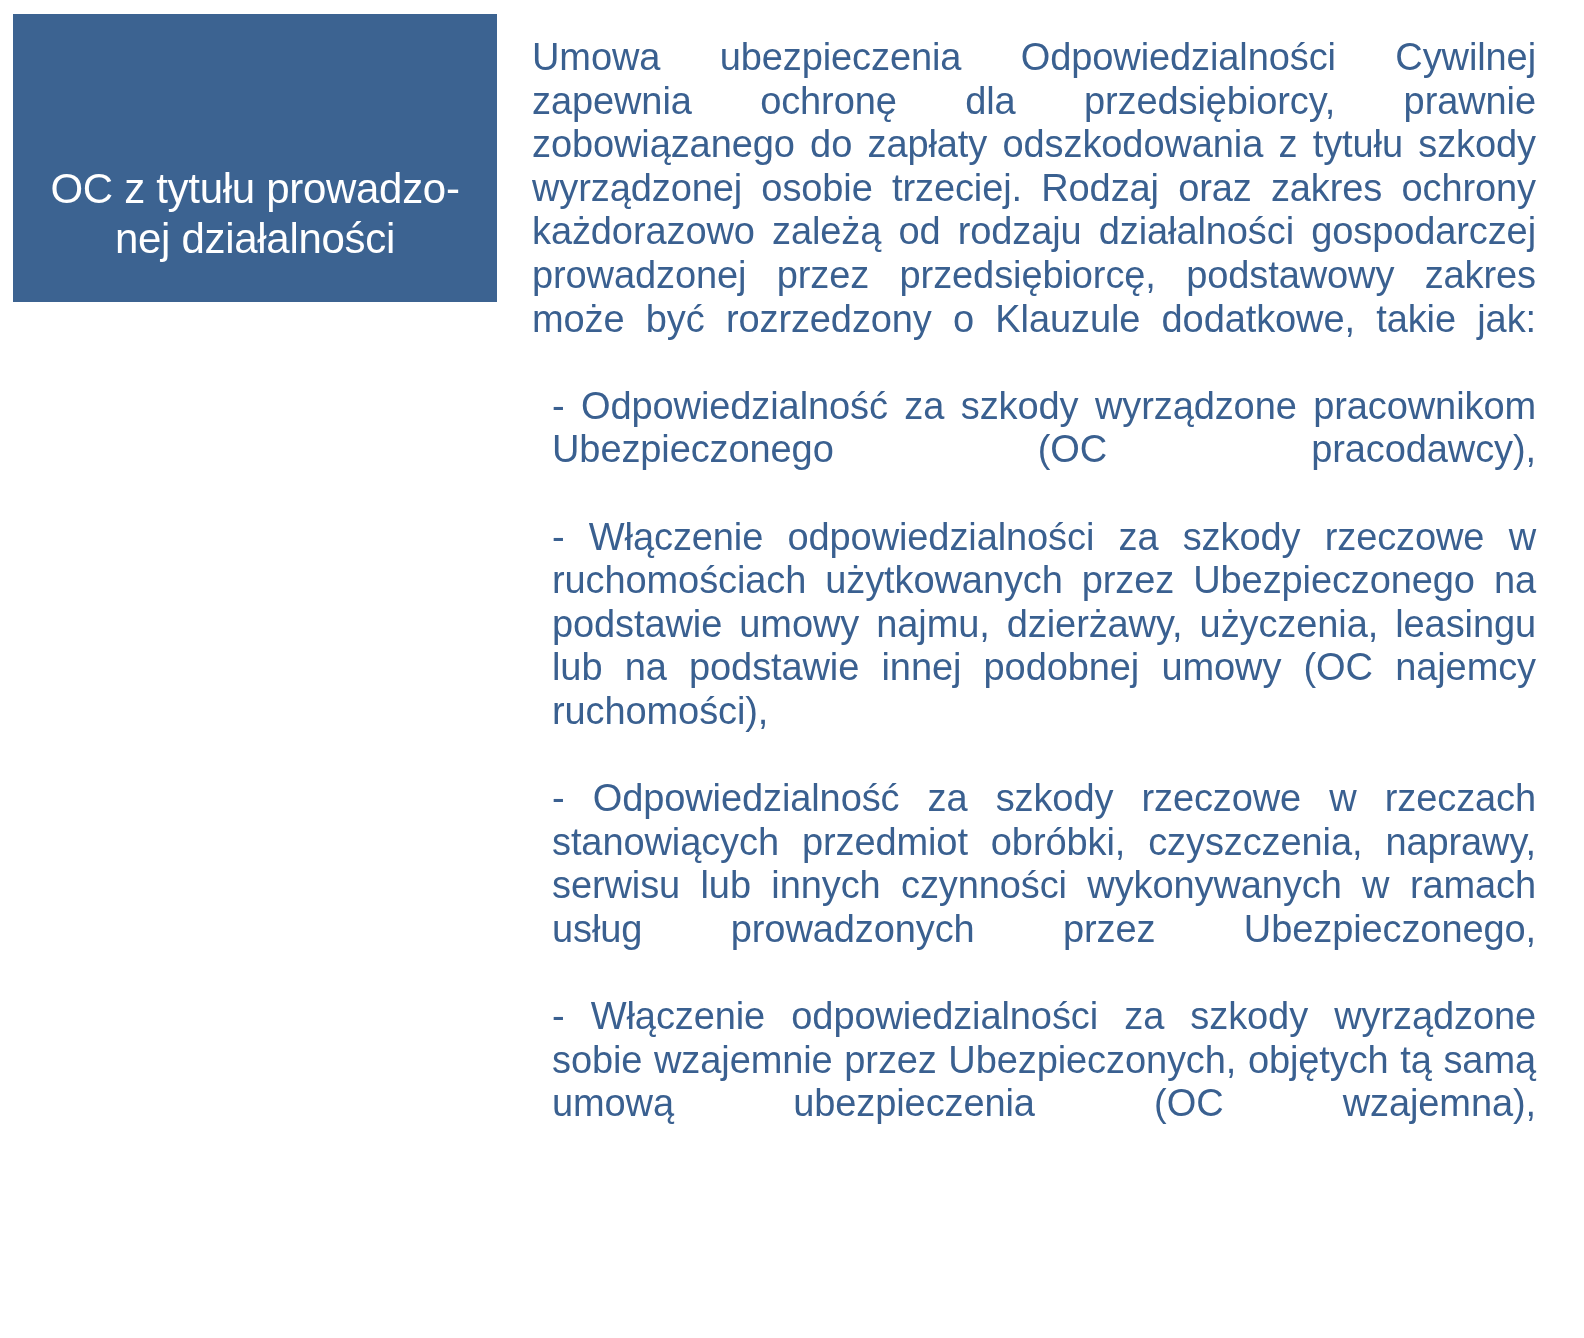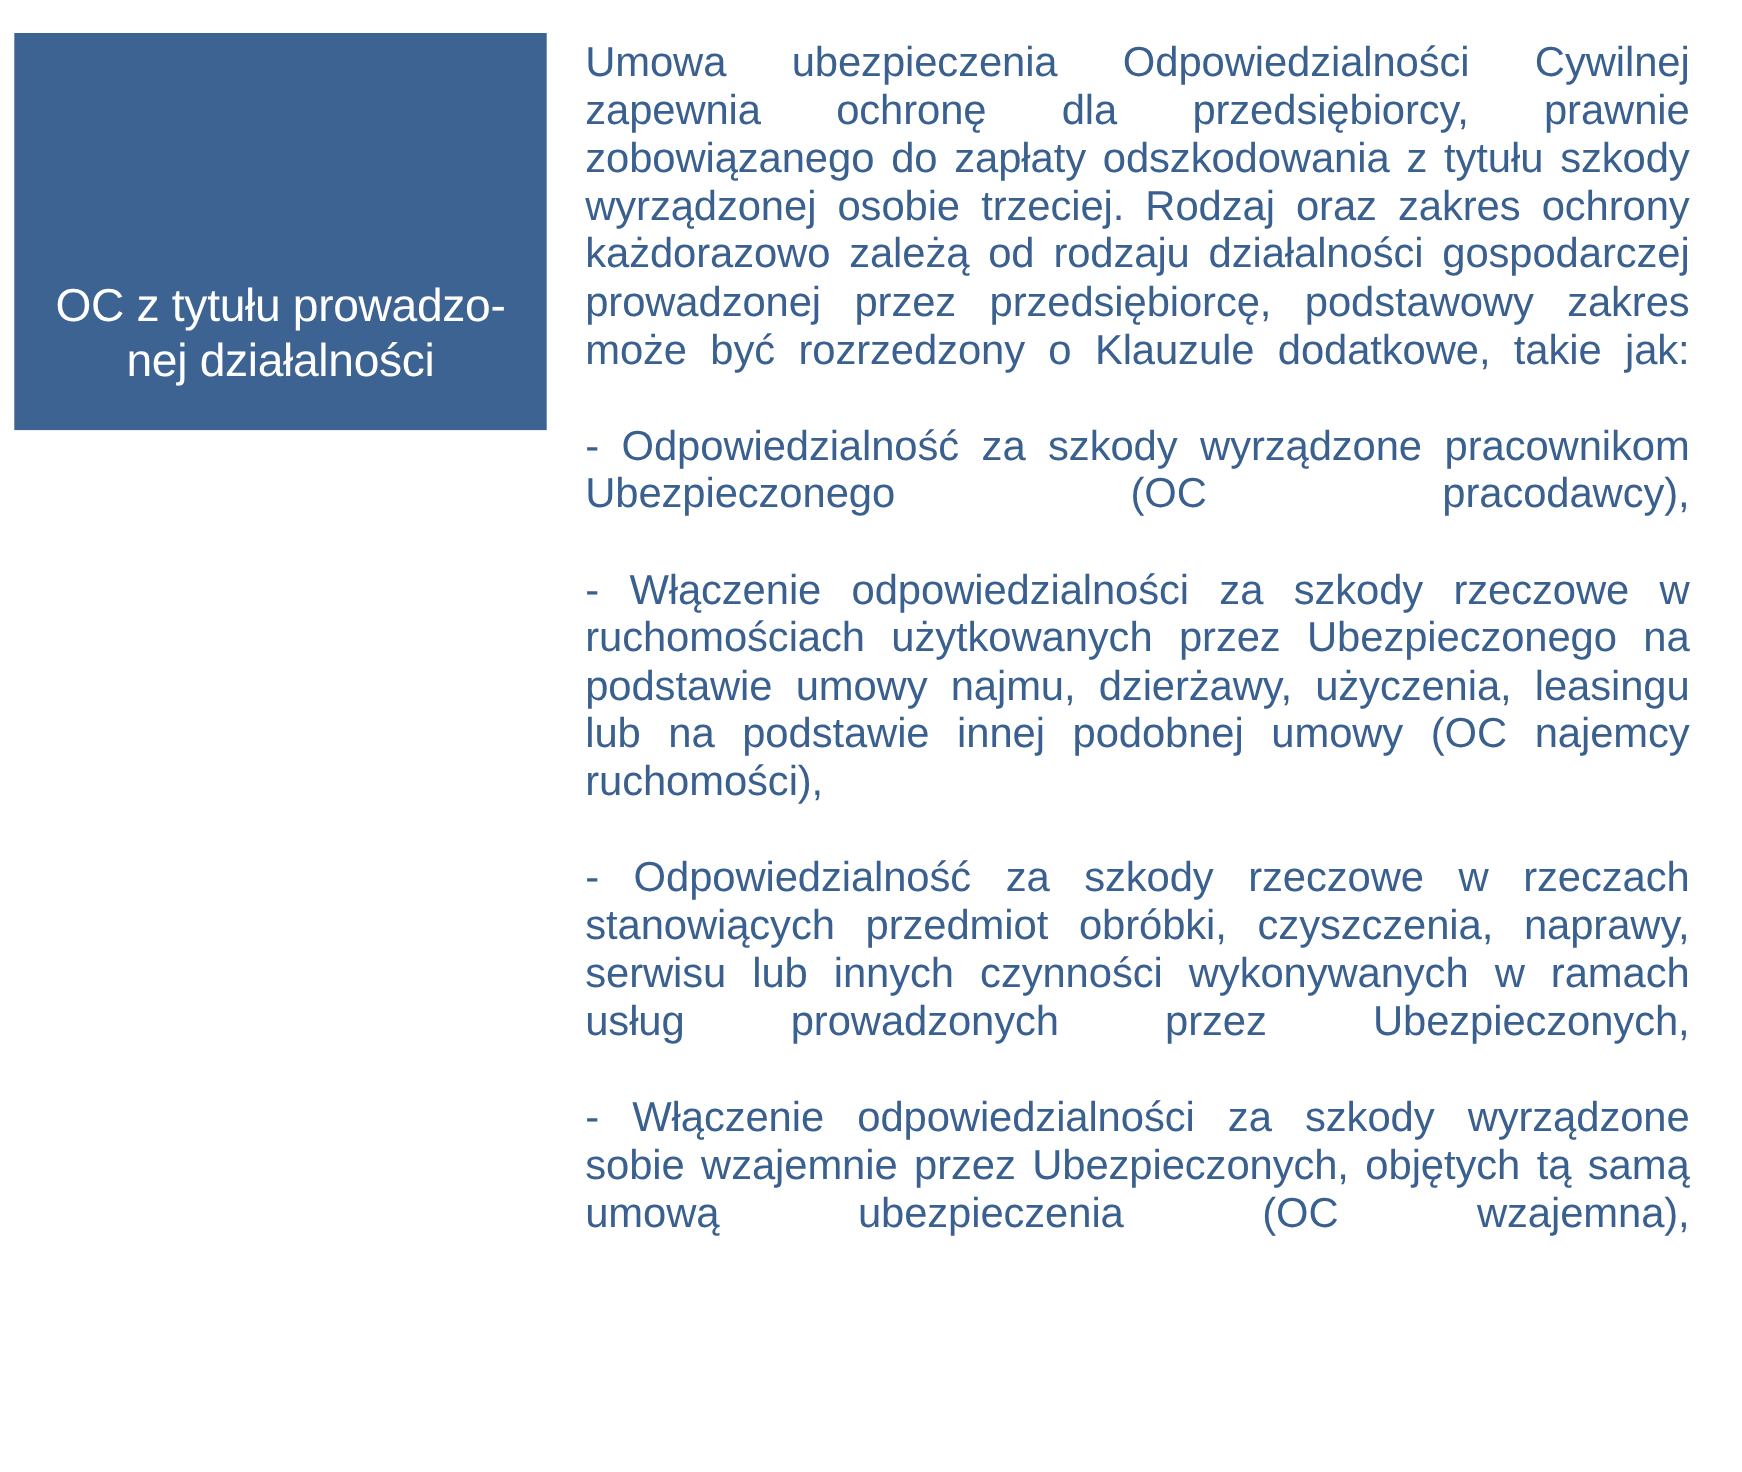--- a/index.html
+++ b/index.html
@@ -22,29 +22,28 @@
     height: 1338px;
     background: #ffffff;
   }
 
   
   .heading-panel {
     position: absolute;
     left: 13px;
     top: 14px;
     width: 484px;
-    height: 361px;
+    height: 288px;
     background: #3c6391;
     box-sizing: border-box;
     display: flex;
     flex-direction: column;
     justify-content: flex-end;
     align-items: stretch;
     padding: 0 22px 38px 22px;
-    margin-top: 16px;
   }
 
   .heading-title {
     color: #ffffff;
     font-family: "Liberation Sans Narrow", "Liberation Sans", "DejaVu Sans", sans-serif;
     font-size: 42px;
     line-height: 50px;
     font-weight: 400;
     text-align: center;
     letter-spacing: -0.3px;
@@ -79,20 +78,21 @@
 
   .body-list {
     margin: 0;
     padding: 0;
     list-style: none;
   }
 
   .body-list-item {
     text-align: justify;
     text-justify: inter-word;
+    margin-left: 20px;
   }
 
   
   .body-paragraph::after,
   .body-list-item::after {
     content: "";
     display: inline-block;
     width: 100%;
   }
 </style>
@@ -106,20 +106,20 @@
 nej działalności</div>
   </div>
 
   <div class="body-column">
 
     <p class="body-paragraph">Umowa ubezpieczenia Odpowiedzialności Cywilnej zapewnia ochronę dla przedsiębiorcy, prawnie zobowiązanego do zapłaty odszkodowania z tytułu szkody wyrządzonej osobie trzeciej. Rodzaj oraz zakres ochrony każdorazowo zależą od rodzaju działalności gospodarczej prowadzonej przez przedsiębiorcę, podstawowy zakres może być rozrzedzony o Klauzule dodatkowe, takie jak:</p>
 
     <ul class="body-list">
       <li class="body-list-item">- Odpowiedzialność za szkody wyrządzone pracownikom Ubezpieczonego (OC pracodawcy),</li>
       <li class="body-list-item">- Włączenie odpowiedzialności za szkody rzeczowe w ruchomościach użytkowanych przez Ubezpieczonego na podstawie umowy najmu, dzierżawy, użyczenia, leasingu lub na podstawie innej podobnej umowy (OC najemcy ruchomości),</li>
-      <li class="body-list-item">- Odpowiedzialność za szkody rzeczowe w rzeczach stanowiących przedmiot obróbki, czyszczenia, naprawy, serwisu lub innych czynności wykonywanych w ramach usług prowadzonych przez Ubezpieczonych,</li>
+      <li class="body-list-item">- Odpowiedzialność za szkody rzeczowe w rzeczach stanowiących przedmiot obróbki, czyszczenia, naprawy, serwisu lub innych czynności wykonywanych w ramach usług prowadzonych przez Ubezpieczonego,</li>
       <li class="body-list-item">- Włączenie odpowiedzialności za szkody wyrządzone sobie wzajemnie przez Ubezpieczonych, objętych tą samą umową ubezpieczenia (OC wzajemna),</li>
 
     </ul>
 
   </div>
 
 </div>
 
 </body></html>

